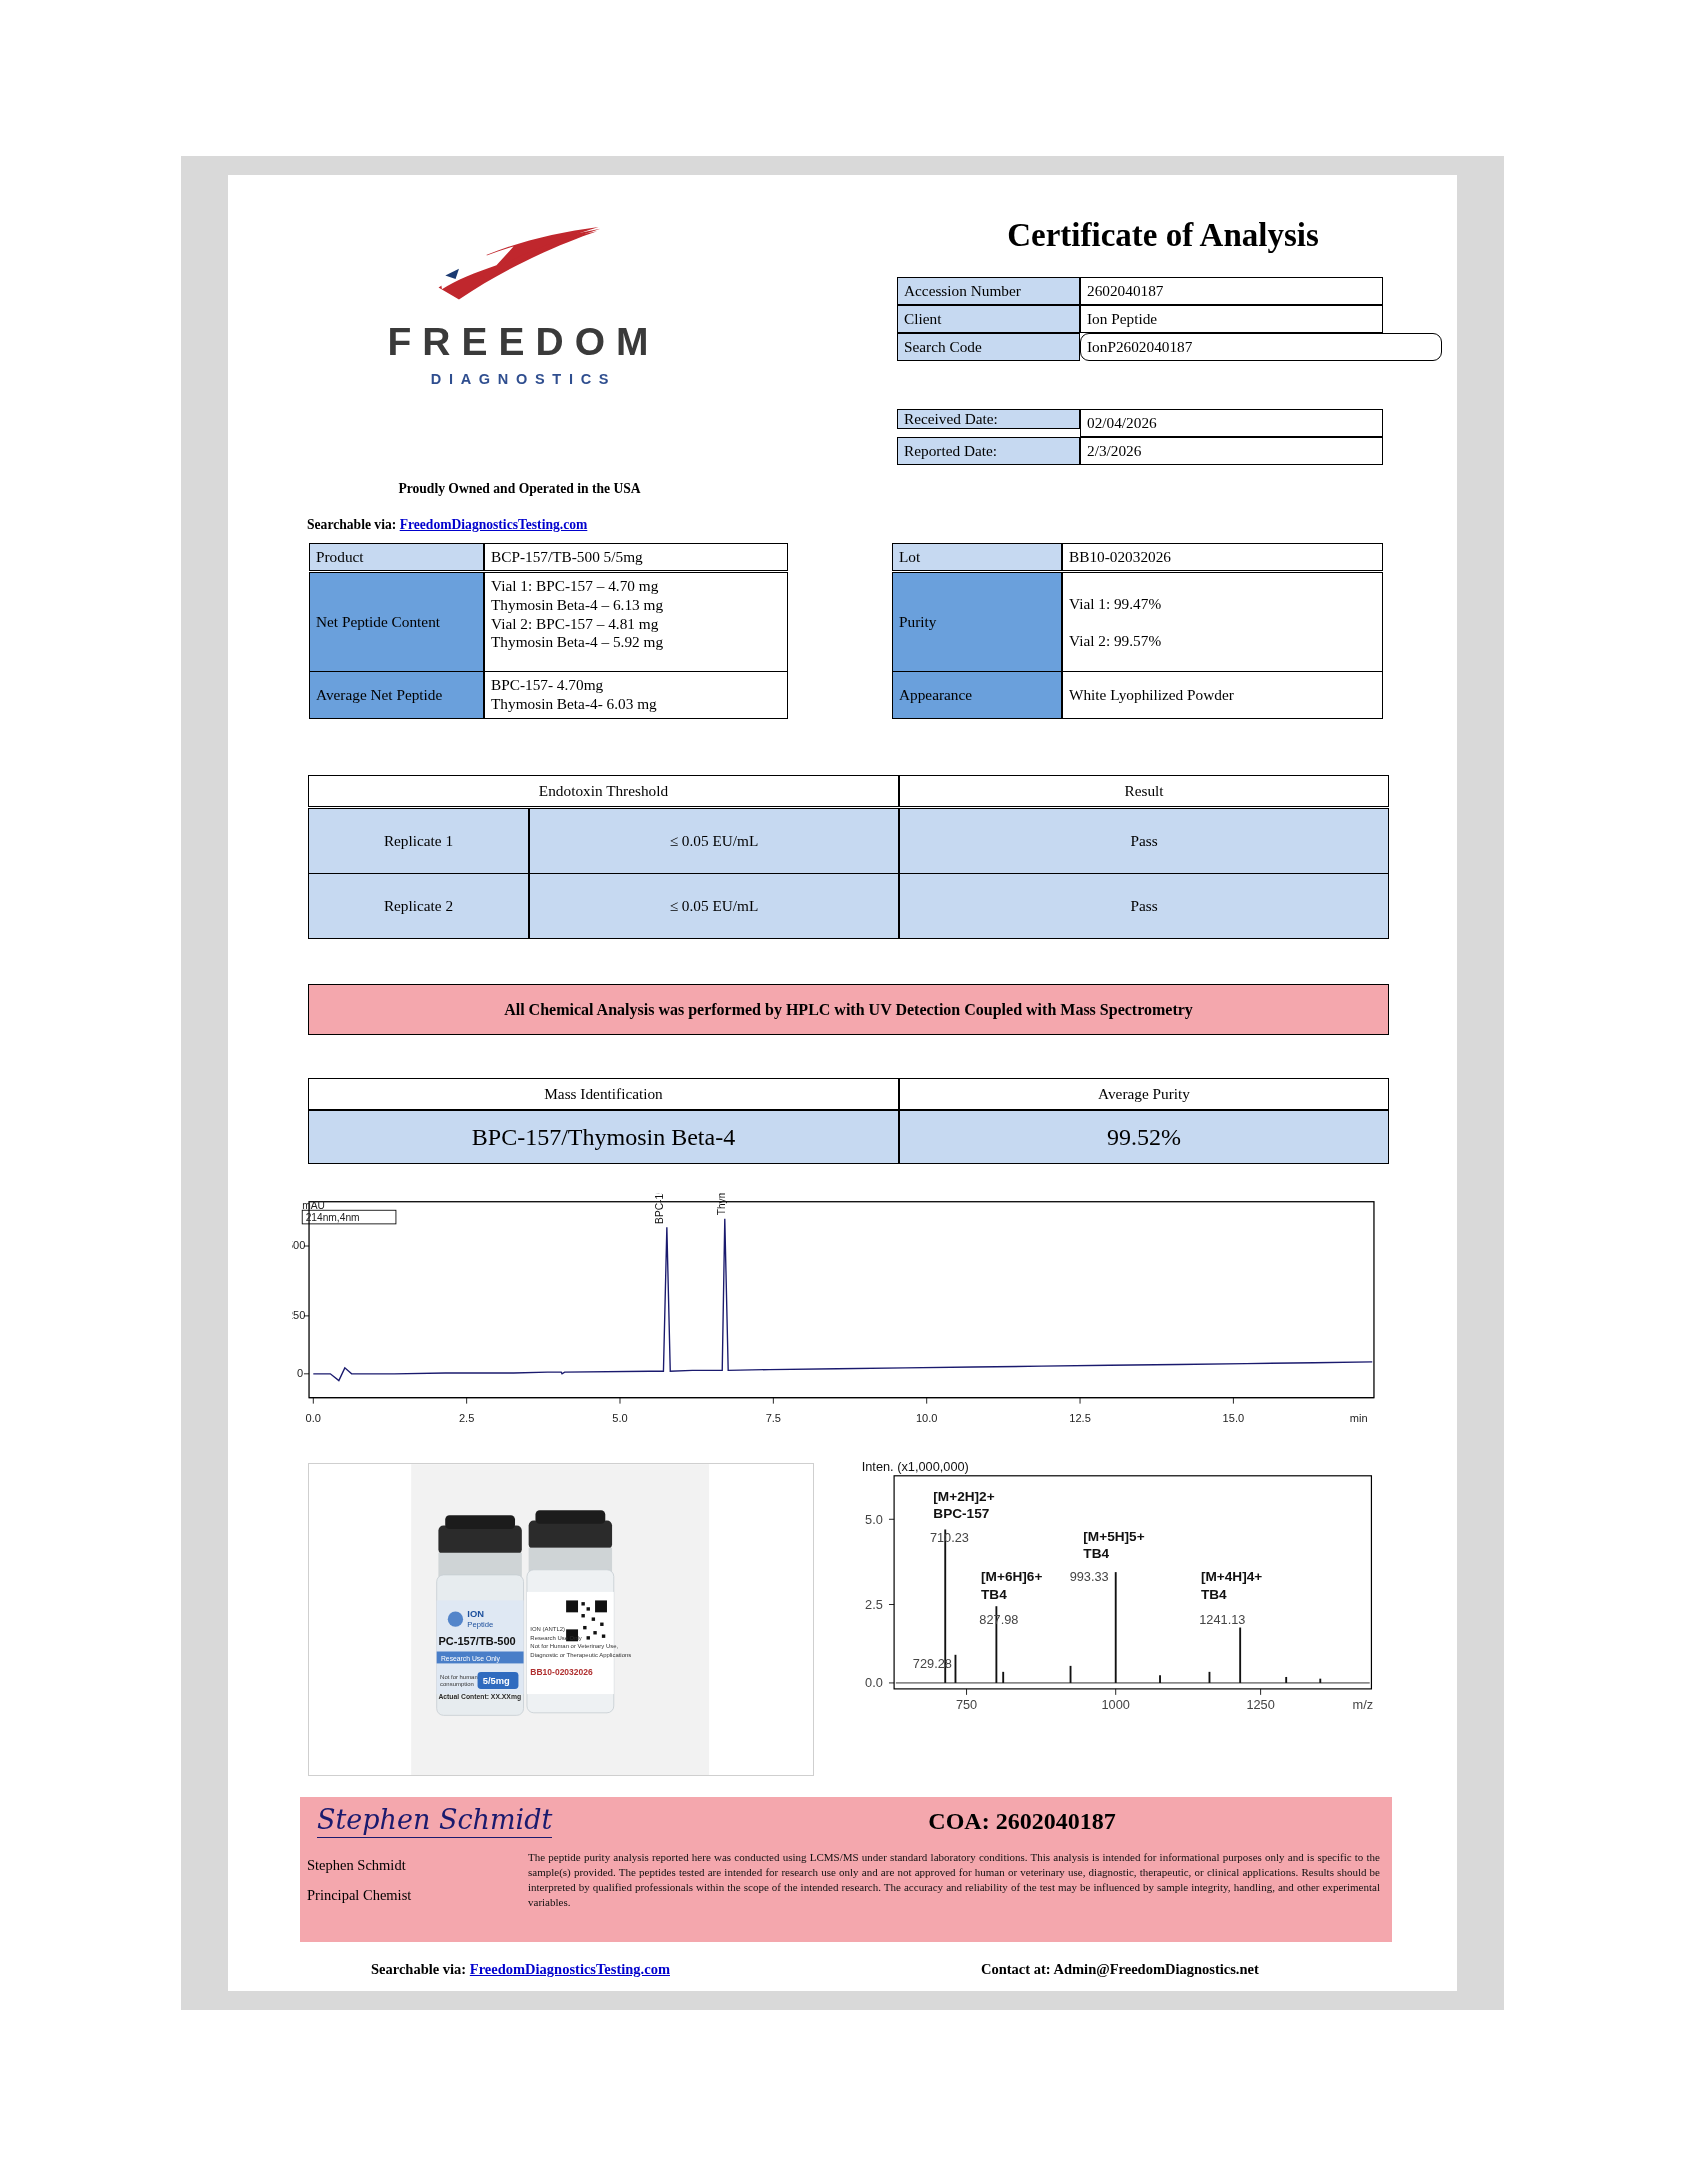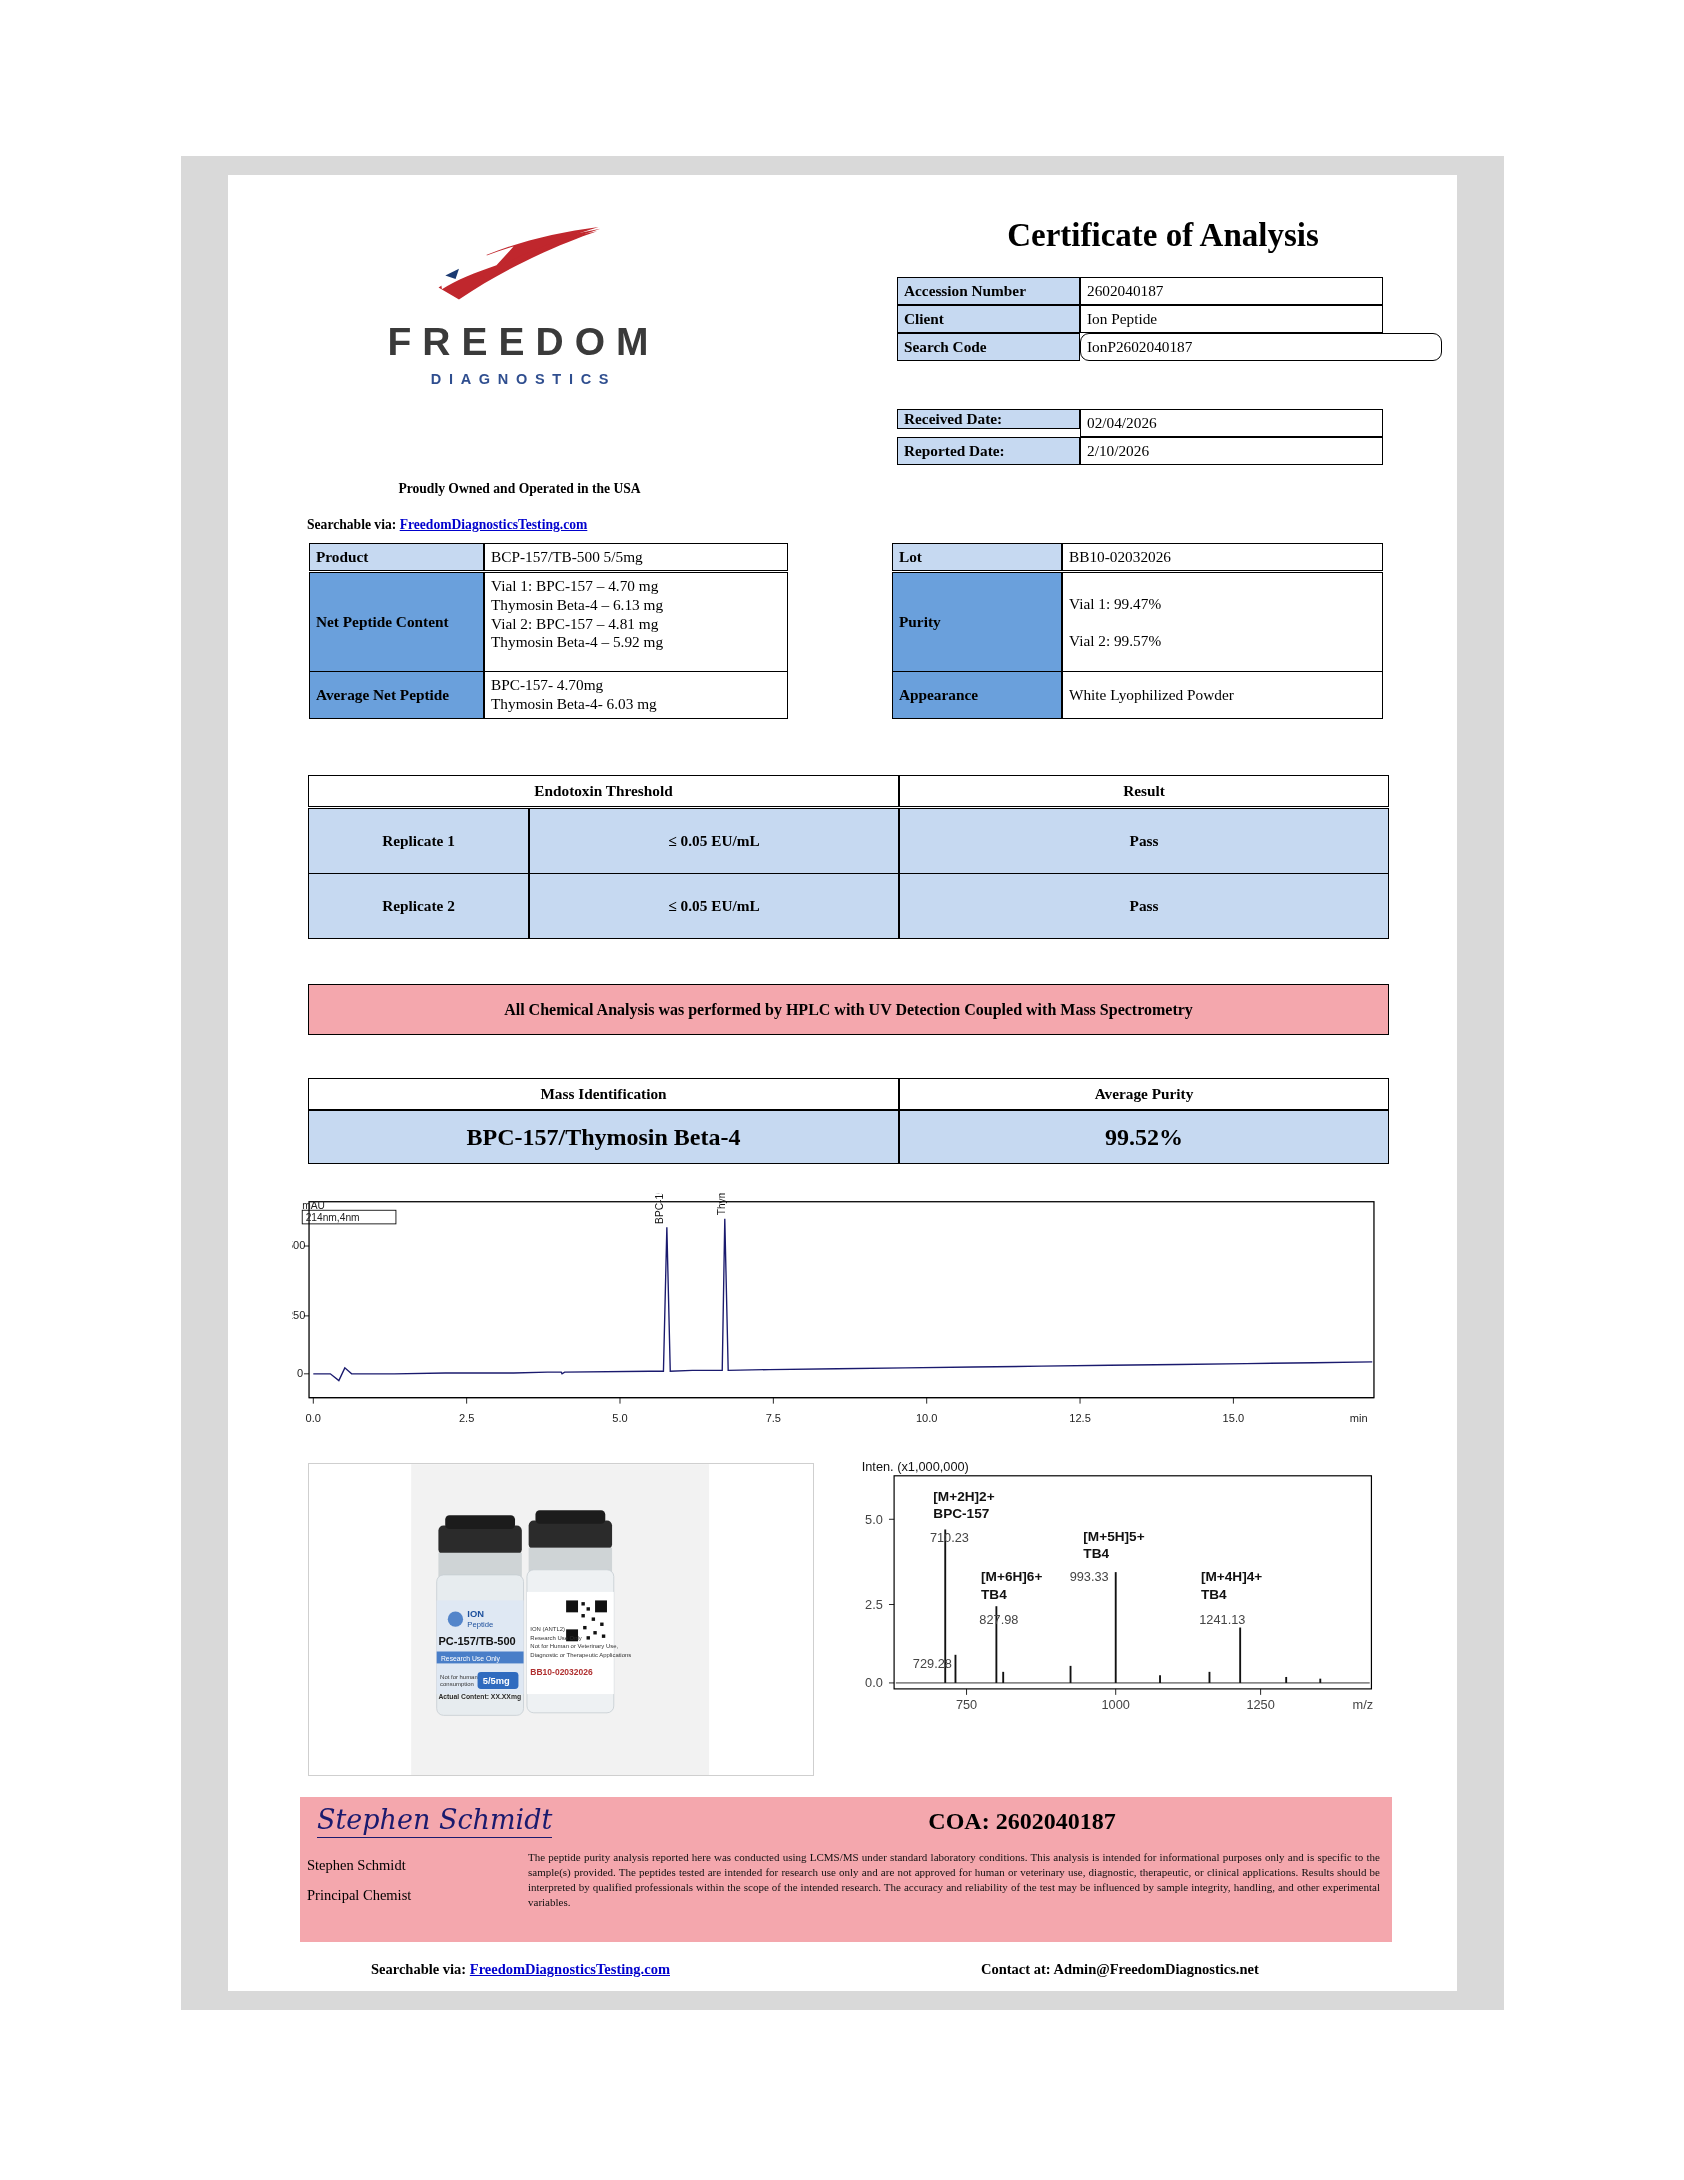--- a/index.html
+++ b/index.html
@@ -58,21 +58,21 @@
   .cell{
     position:absolute;
     border:0.9px solid #000;
     box-sizing:border-box;
     font-size:15.3px;
     padding:2.6px 6px;
     color:#000;
     background:#c6d9f1;
     display:flex;align-items:center;
   }
-  .cell.lbl{font-weight:bold;}
+  .cell.lbl{font-weight:normal;}
   .cell.val{background:#ffffff;}
   .cell.mid{background:#6aa0dc;}
   .cell.center{justify-content:center;text-align:center;}
   .cell.multiline{display:block;line-height:1.22;padding-top:4.3px;}
   .note-band{
     position:absolute;left:308px;top:984px;width:1081px;height:51px;
     background:#f4a7ad;border:0.9px solid #000;box-sizing:border-box;
     display:flex;align-items:center;justify-content:center;
     font-size:16px;font-weight:bold;color:#000;
   }
@@ -150,21 +150,21 @@
 <div class="cell lbl" style="left:897px;top:277px;width:183px;height:28px;">Accession Number</div>
 <div class="cell val" style="left:1080px;top:277px;width:303px;height:28px;">2602040187</div>
 <div class="cell lbl" style="left:897px;top:305px;width:183px;height:28px;">Client</div>
 <div class="cell val" style="left:1080px;top:305px;width:303px;height:28px;">Ion Peptide</div>
 <div class="cell lbl" style="left:897px;top:333px;width:183px;height:28px;">Search Code</div>
 <div class="cell val" style="left:1080px;top:333px;width:362px;height:28px;border-radius:9px;">IonP2602040187</div>
 
 <div class="cell lbl" style="left:897px;top:409px;width:183px;height:20px;">Received Date:</div>
 <div class="cell val" style="left:1080px;top:409px;width:303px;height:28px;">02/04/2026</div>
 <div class="cell lbl" style="left:897px;top:437px;width:183px;height:28px;">Reported Date:</div>
-<div class="cell val" style="left:1080px;top:437px;width:303px;height:28px;">2/10/2026</div>
+<div class="cell val" style="left:1080px;top:437px;width:303px;height:28px;">2/3/2026</div>
 
 <div class="cell lbl" style="left:309px;top:543px;width:175px;height:28px;">Product</div>
 <div class="cell val" style="left:484px;top:543px;width:304px;height:28px;">BCP-157/TB-500 5/5mg</div>
 
 <div class="cell mid lbl" style="left:309px;top:572px;width:175px;height:100px;justify-content:flex-start;">Net Peptide Content</div>
 <div class="cell val multiline" style="left:484px;top:572px;width:304px;height:100px;white-space:pre-line;">Vial 1: BPC-157 – 4.70 mg
 Thymosin Beta-4 – 6.13 mg
 Vial 2: BPC-157 – 4.81 mg
 Thymosin Beta-4 – 5.92 mg</div>
 

